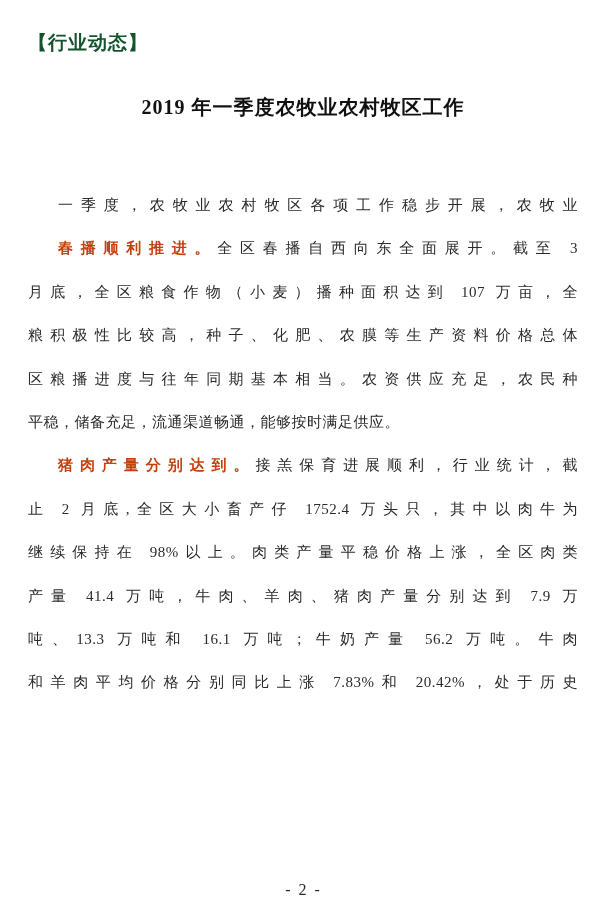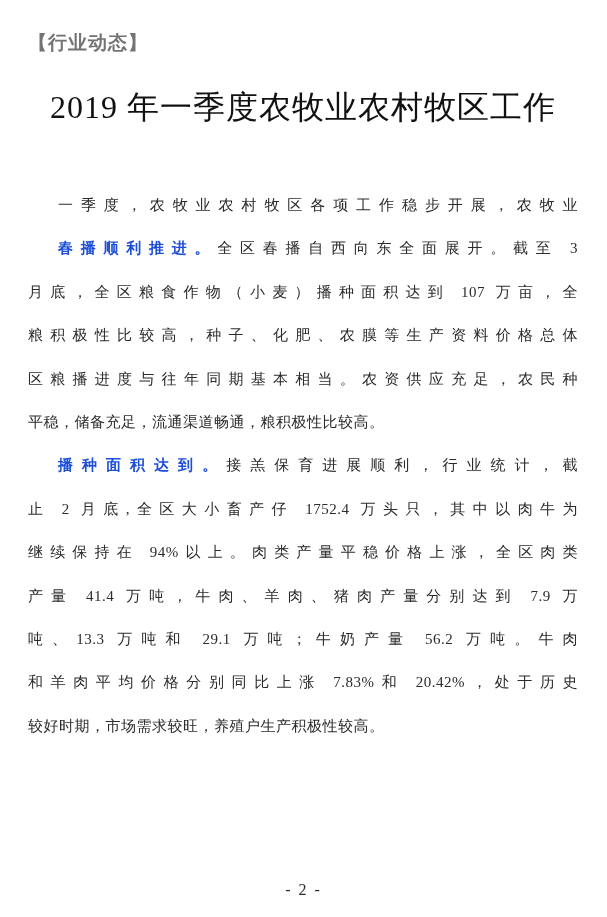--- a/index.html
+++ b/index.html
@@ -16,50 +16,50 @@
     box-sizing: border-box;
     padding: 30px 29px 0 28px;
     font-family: "Liberation Serif", "DejaVu Serif", serif;
     color: #222222;
     overflow: hidden;
   }
   .section-tag {
     font-size: 19px;
     line-height: 26px;
     font-weight: bold;
-    color: #737373;
+    color: #14532d;
     letter-spacing: 1px;
   }
   .doc-title {
     margin-top: 22px;
     text-align: center;
-    font-weight: normal;
+    font-weight: bold;
     color: #111111;
-    font-size: 32px;
+    font-size: 20px;
     line-height: 58px;
     letter-spacing: 1px;
   }
   .doc-body {
     margin-top: 48px;
     font-size: 15px;
     color: #2b2b2b;
   }
   .para { margin: 0; }
   .line {
     line-height: 43.4px;
     text-align: justify;
     text-align-last: justify;
     white-space: normal;
     letter-spacing: 0.5px;
   }
   .line.first { text-indent: 2em; }
   .line.last  { text-align-last: left; }
   .lead {
     font-weight: bold;
-    color: #1d4ed8;
+    color: #c2410c;
   }
   .footer {
     position: absolute;
     left: 0;
     right: 0;
     bottom: 18px;
     text-align: center;
     font-size: 16px;
     color: #2a2a2a;
     letter-spacing: 2px;
@@ -78,28 +78,27 @@
 
   <div class="doc-body">
       <div class="para">
         <div class="line first">一季度，农牧业农村牧区各项工作稳步开展，农牧业</div>
       </div>
       <div class="para">
         <div class="line first"><span class="lead">春播顺利推进。</span>全区春播自西向东全面展开。截至 3</div>
         <div class="line">月底，全区粮食作物（小麦）播种面积达到 107 万亩，全</div>
         <div class="line">粮积极性比较高，种子、化肥、农膜等生产资料价格总体</div>
         <div class="line">区粮播进度与往年同期基本相当。农资供应充足，农民种</div>
-        <div class="line last">平稳，储备充足，流通渠道畅通，粮积极性比较高。</div>
+        <div class="line last">平稳，储备充足，流通渠道畅通，能够按时满足供应。</div>
       </div>
       <div class="para">
-        <div class="line first"><span class="lead">播种面积达到。</span>接羔保育进展顺利，行业统计，截</div>
+        <div class="line first"><span class="lead">猪肉产量分别达到。</span>接羔保育进展顺利，行业统计，截</div>
         <div class="line">止 2 月底,全区大小畜产仔 1752.4 万头只，其中以肉牛为</div>
-        <div class="line">继续保持在 94%以上。肉类产量平稳价格上涨，全区肉类</div>
+        <div class="line">继续保持在 98%以上。肉类产量平稳价格上涨，全区肉类</div>
         <div class="line">产量 41.4 万吨，牛肉、羊肉、猪肉产量分别达到 7.9 万</div>
-        <div class="line">吨、13.3 万吨和 29.1 万吨；牛奶产量 56.2 万吨。牛肉</div>
+        <div class="line">吨、13.3 万吨和 16.1 万吨；牛奶产量 56.2 万吨。牛肉</div>
         <div class="line">和羊肉平均价格分别同比上涨 7.83%和 20.42%，处于历史</div>
-        <div class="line last">较好时期，市场需求较旺，养殖户生产积极性较高。</div>
       </div>
     </div>
 
   <div class="footer">- 2 -</div>
 
 </div>
 
 </body></html>

